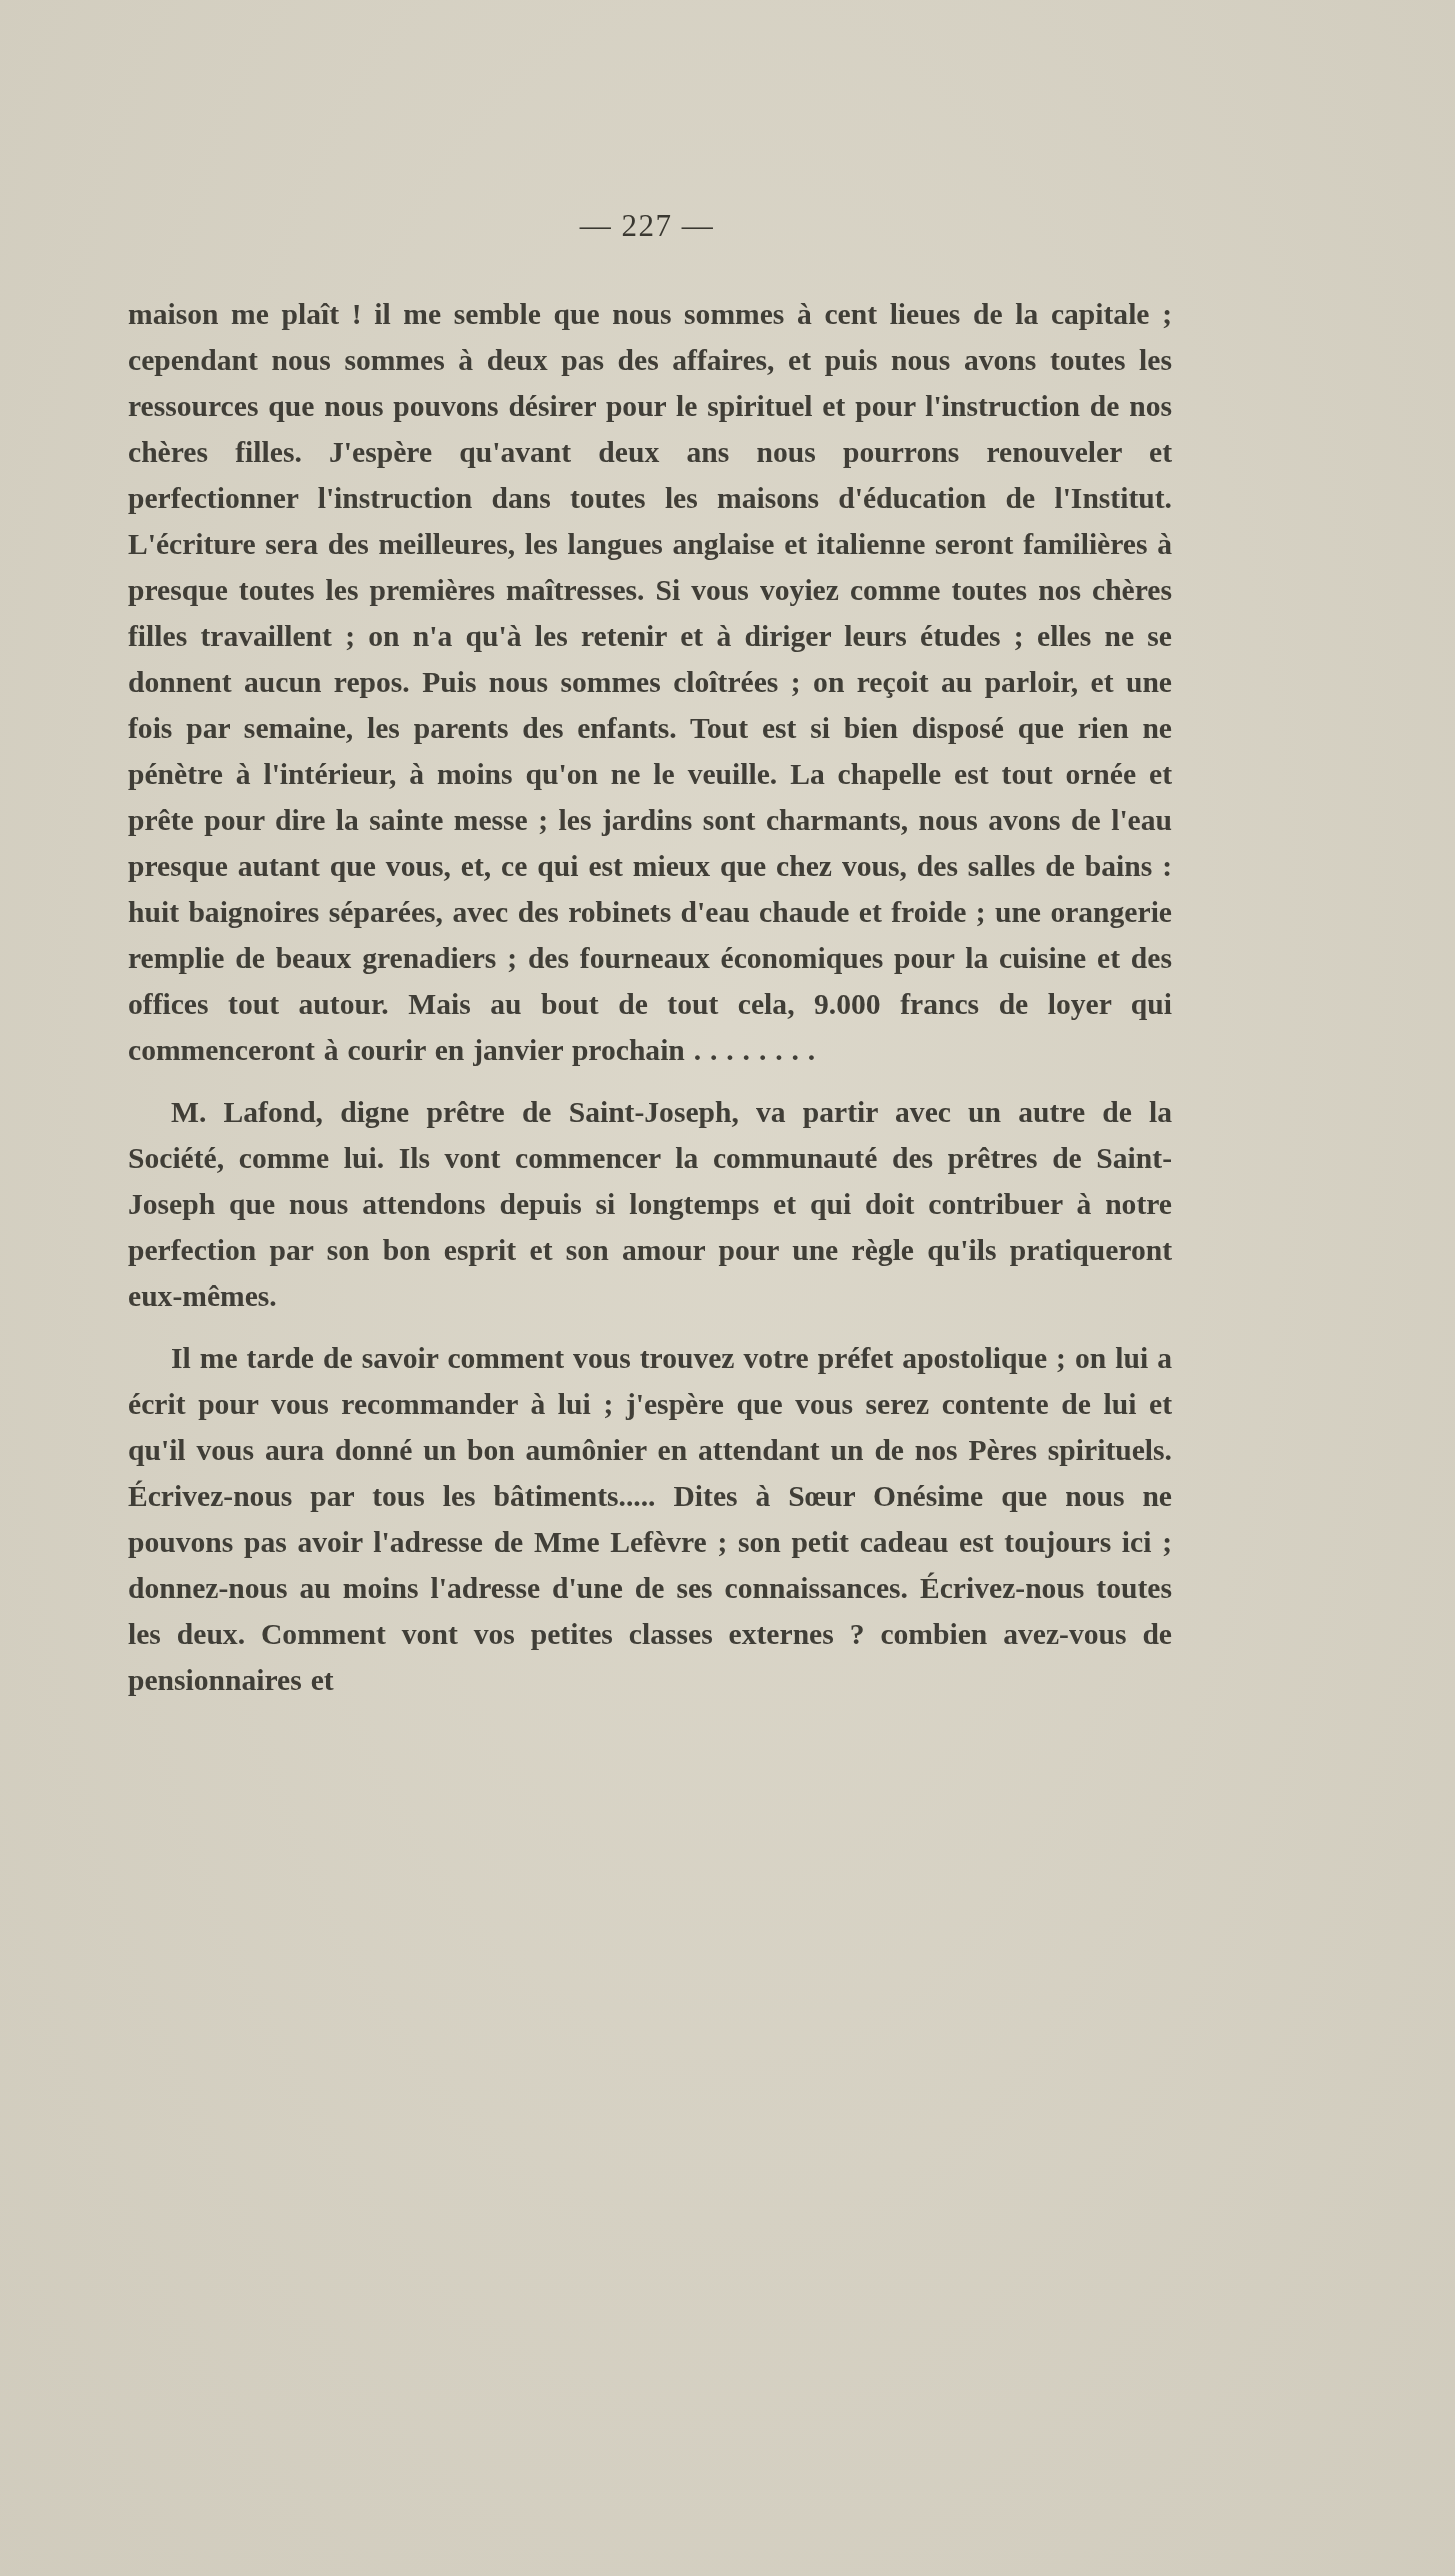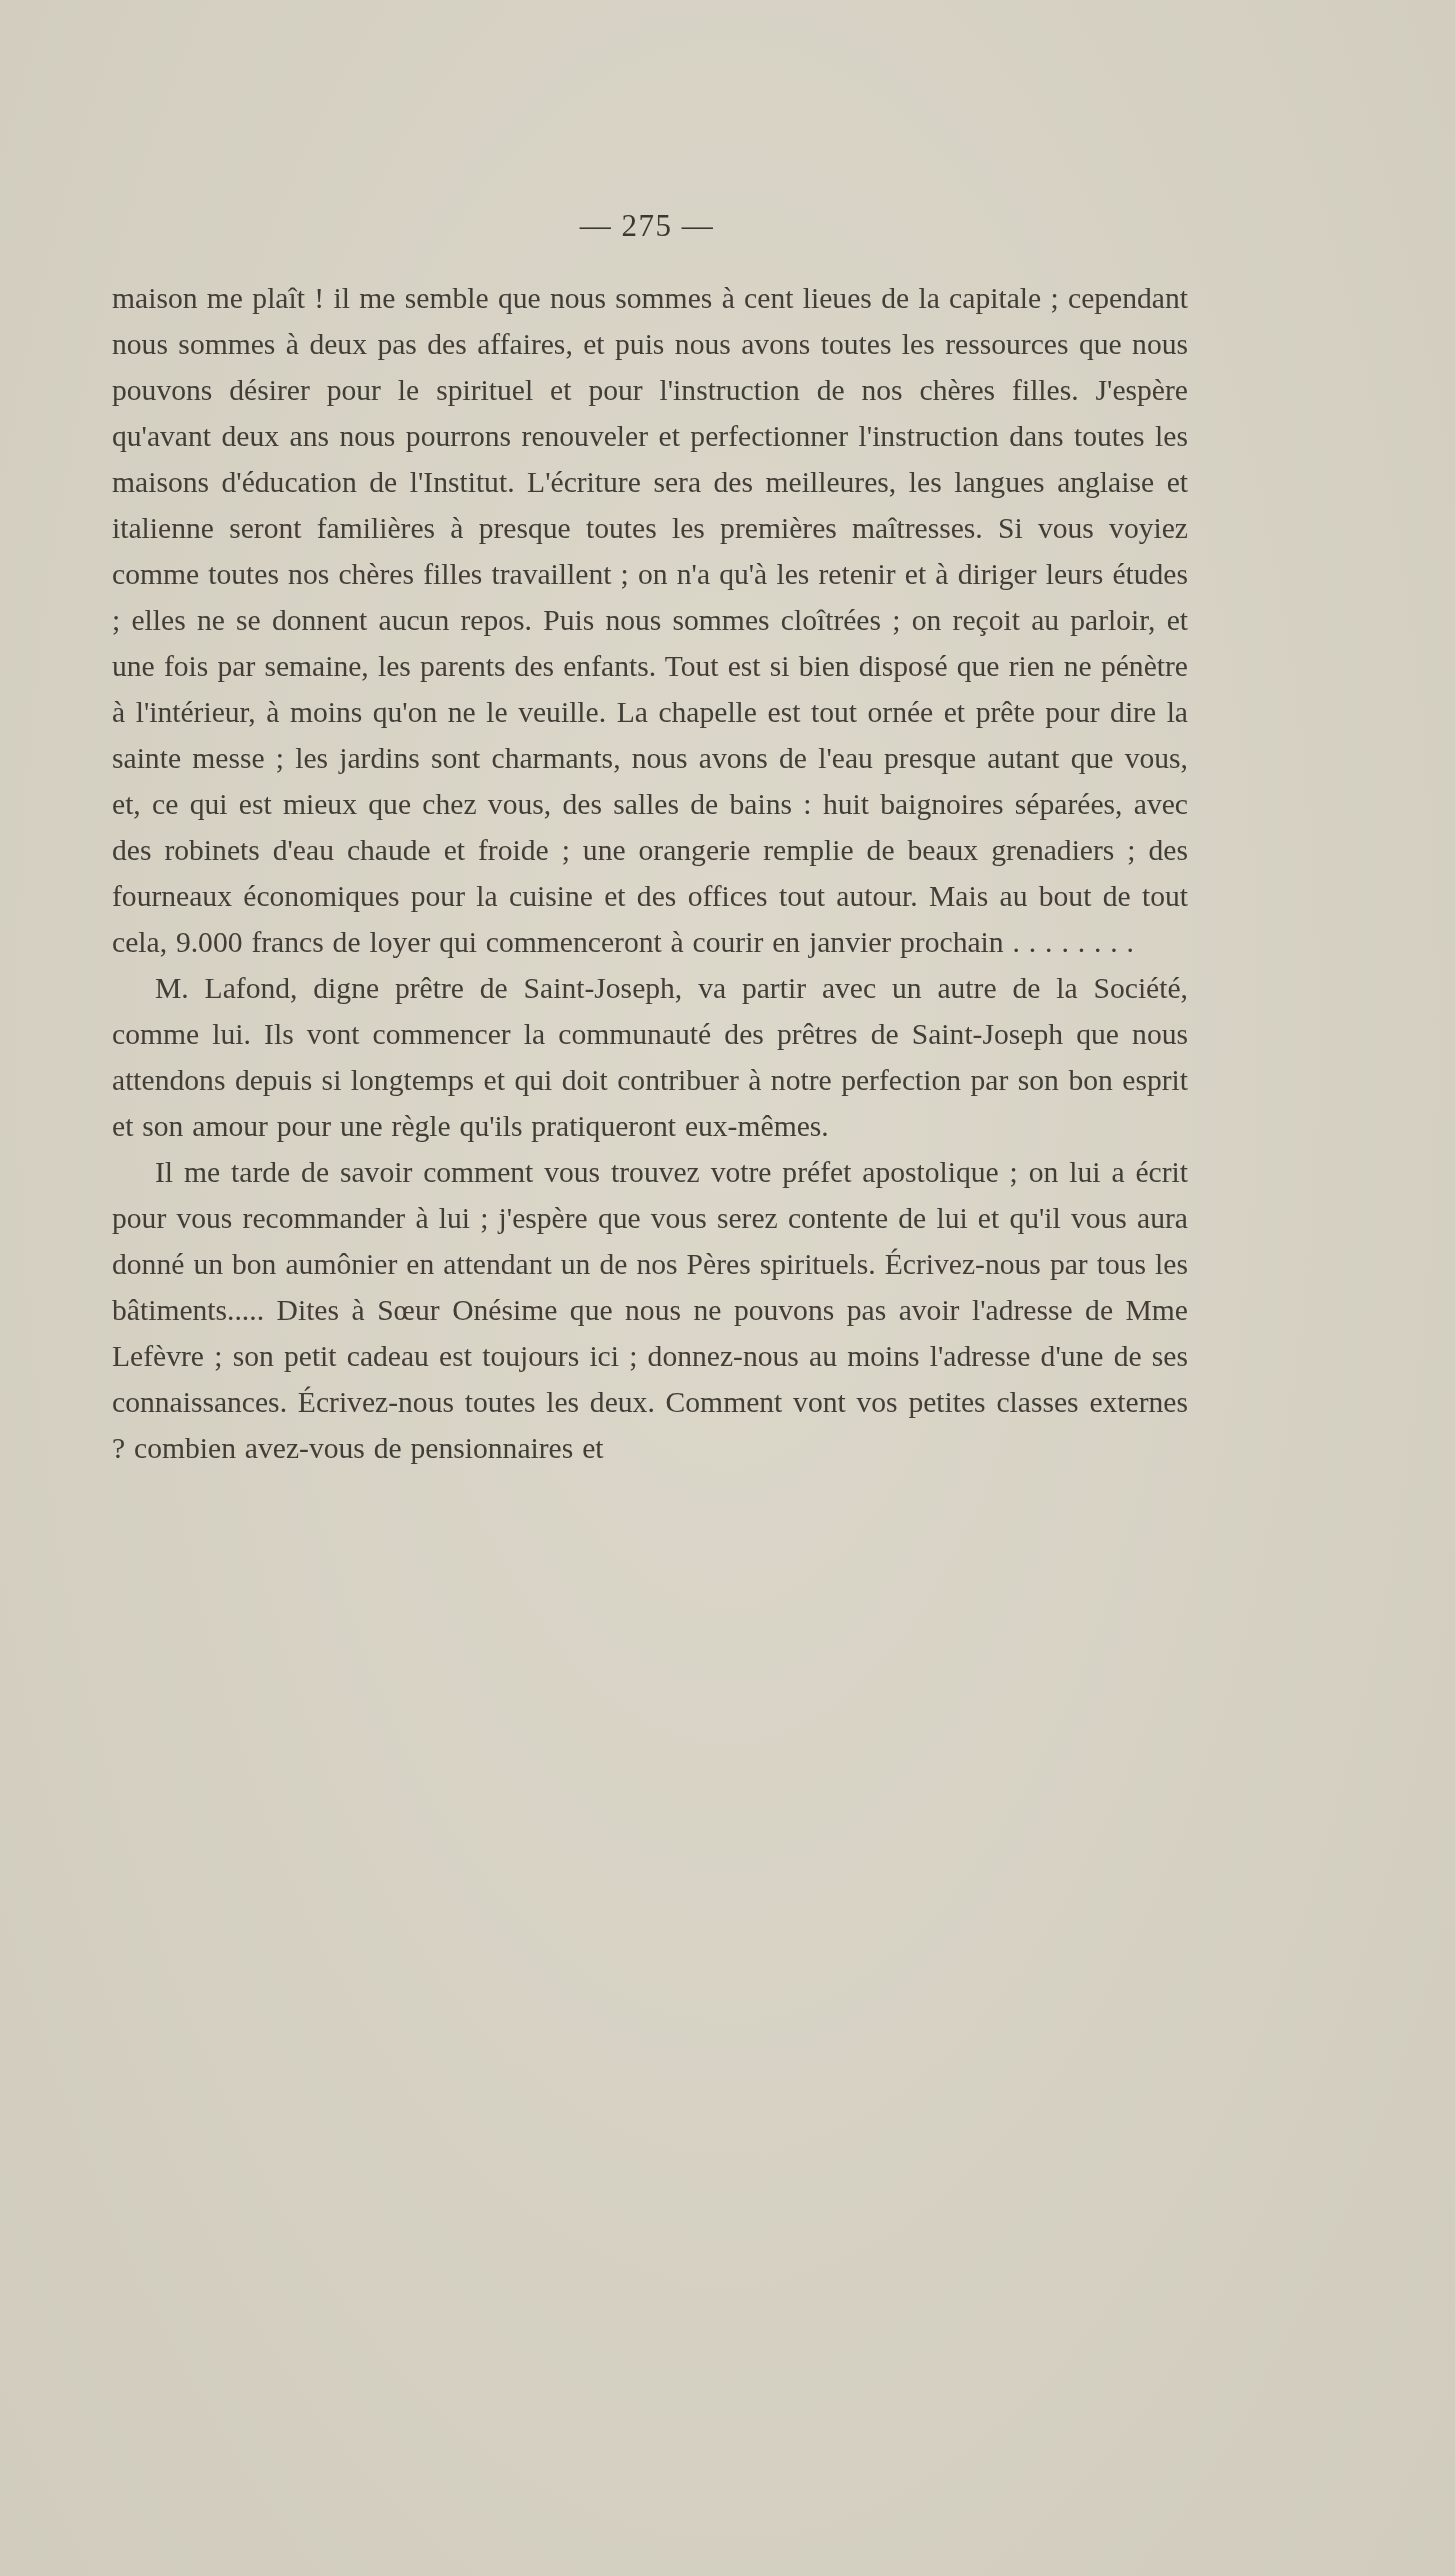--- a/index.html
+++ b/index.html
@@ -36,34 +36,35 @@
     position: absolute;
     top: 275px;
     left: 112px;
     width: 1076px;
     font-size: 29.6px;
     line-height: 46px;
     text-align: justify;
     color: #403e37;
   }
   .text-block p {
-    margin: 0;
+    margin: 16px;
     padding: 0;
     word-spacing: 1.5px;
+    font-weight: bold;
   }
   .text-block p.indented {
     text-indent: 43px;
   }
 </style>
 </head>
 <body>
 
 <div class="page">
 
-  <div class="page-number">— 275 —</div>
+  <div class="page-number">— 227 —</div>
 
   <div class="text-block">
     <p>maison me plaît ! il me semble que nous sommes à cent lieues de la capitale ; cependant nous sommes à deux pas des affaires, et puis nous avons toutes les ressources que nous pouvons désirer pour le spirituel et pour l'instruction de nos chères filles. J'espère qu'avant deux ans nous pourrons renouveler et perfectionner l'instruction dans toutes les maisons d'éducation de l'Institut. L'écriture sera des meilleures, les langues anglaise et italienne seront familières à presque toutes les premières maîtresses. Si vous voyiez comme toutes nos chères filles travaillent ; on n'a qu'à les retenir et à diriger leurs études ; elles ne se donnent aucun repos. Puis nous sommes cloîtrées ; on reçoit au parloir, et une fois par semaine, les parents des enfants. Tout est si bien disposé que rien ne pénètre à l'intérieur, à moins qu'on ne le veuille. La chapelle est tout ornée et prête pour dire la sainte messe ; les jardins sont charmants, nous avons de l'eau presque autant que vous, et, ce qui est mieux que chez vous, des salles de bains : huit baignoires séparées, avec des robinets d'eau chaude et froide ; une orangerie remplie de beaux grenadiers ; des fourneaux économiques pour la cuisine et des offices tout autour. Mais au bout de tout cela, 9.000 francs de loyer qui commenceront à courir en janvier prochain . . . . . . . .</p>
     <p class="indented">M. Lafond, digne prêtre de Saint-Joseph, va partir avec un autre de la Société, comme lui. Ils vont commencer la communauté des prêtres de Saint-Joseph que nous attendons depuis si longtemps et qui doit contribuer à notre perfection par son bon esprit et son amour pour une règle qu'ils pratiqueront eux-mêmes.</p>
     <p class="indented">Il me tarde de savoir comment vous trouvez votre préfet apostolique ; on lui a écrit pour vous recommander à lui ; j'espère que vous serez contente de lui et qu'il vous aura donné un bon aumônier en attendant un de nos Pères spirituels. Écrivez-nous par tous les bâtiments..... Dites à Sœur Onésime que nous ne pouvons pas avoir l'adresse de Mme Lefèvre ; son petit cadeau est toujours ici ; donnez-nous au moins l'adresse d'une de ses connaissances. Écrivez-nous toutes les deux. Comment vont vos petites classes externes ? combien avez-vous de pensionnaires et</p>
   </div>
 
 </div>
 
 

